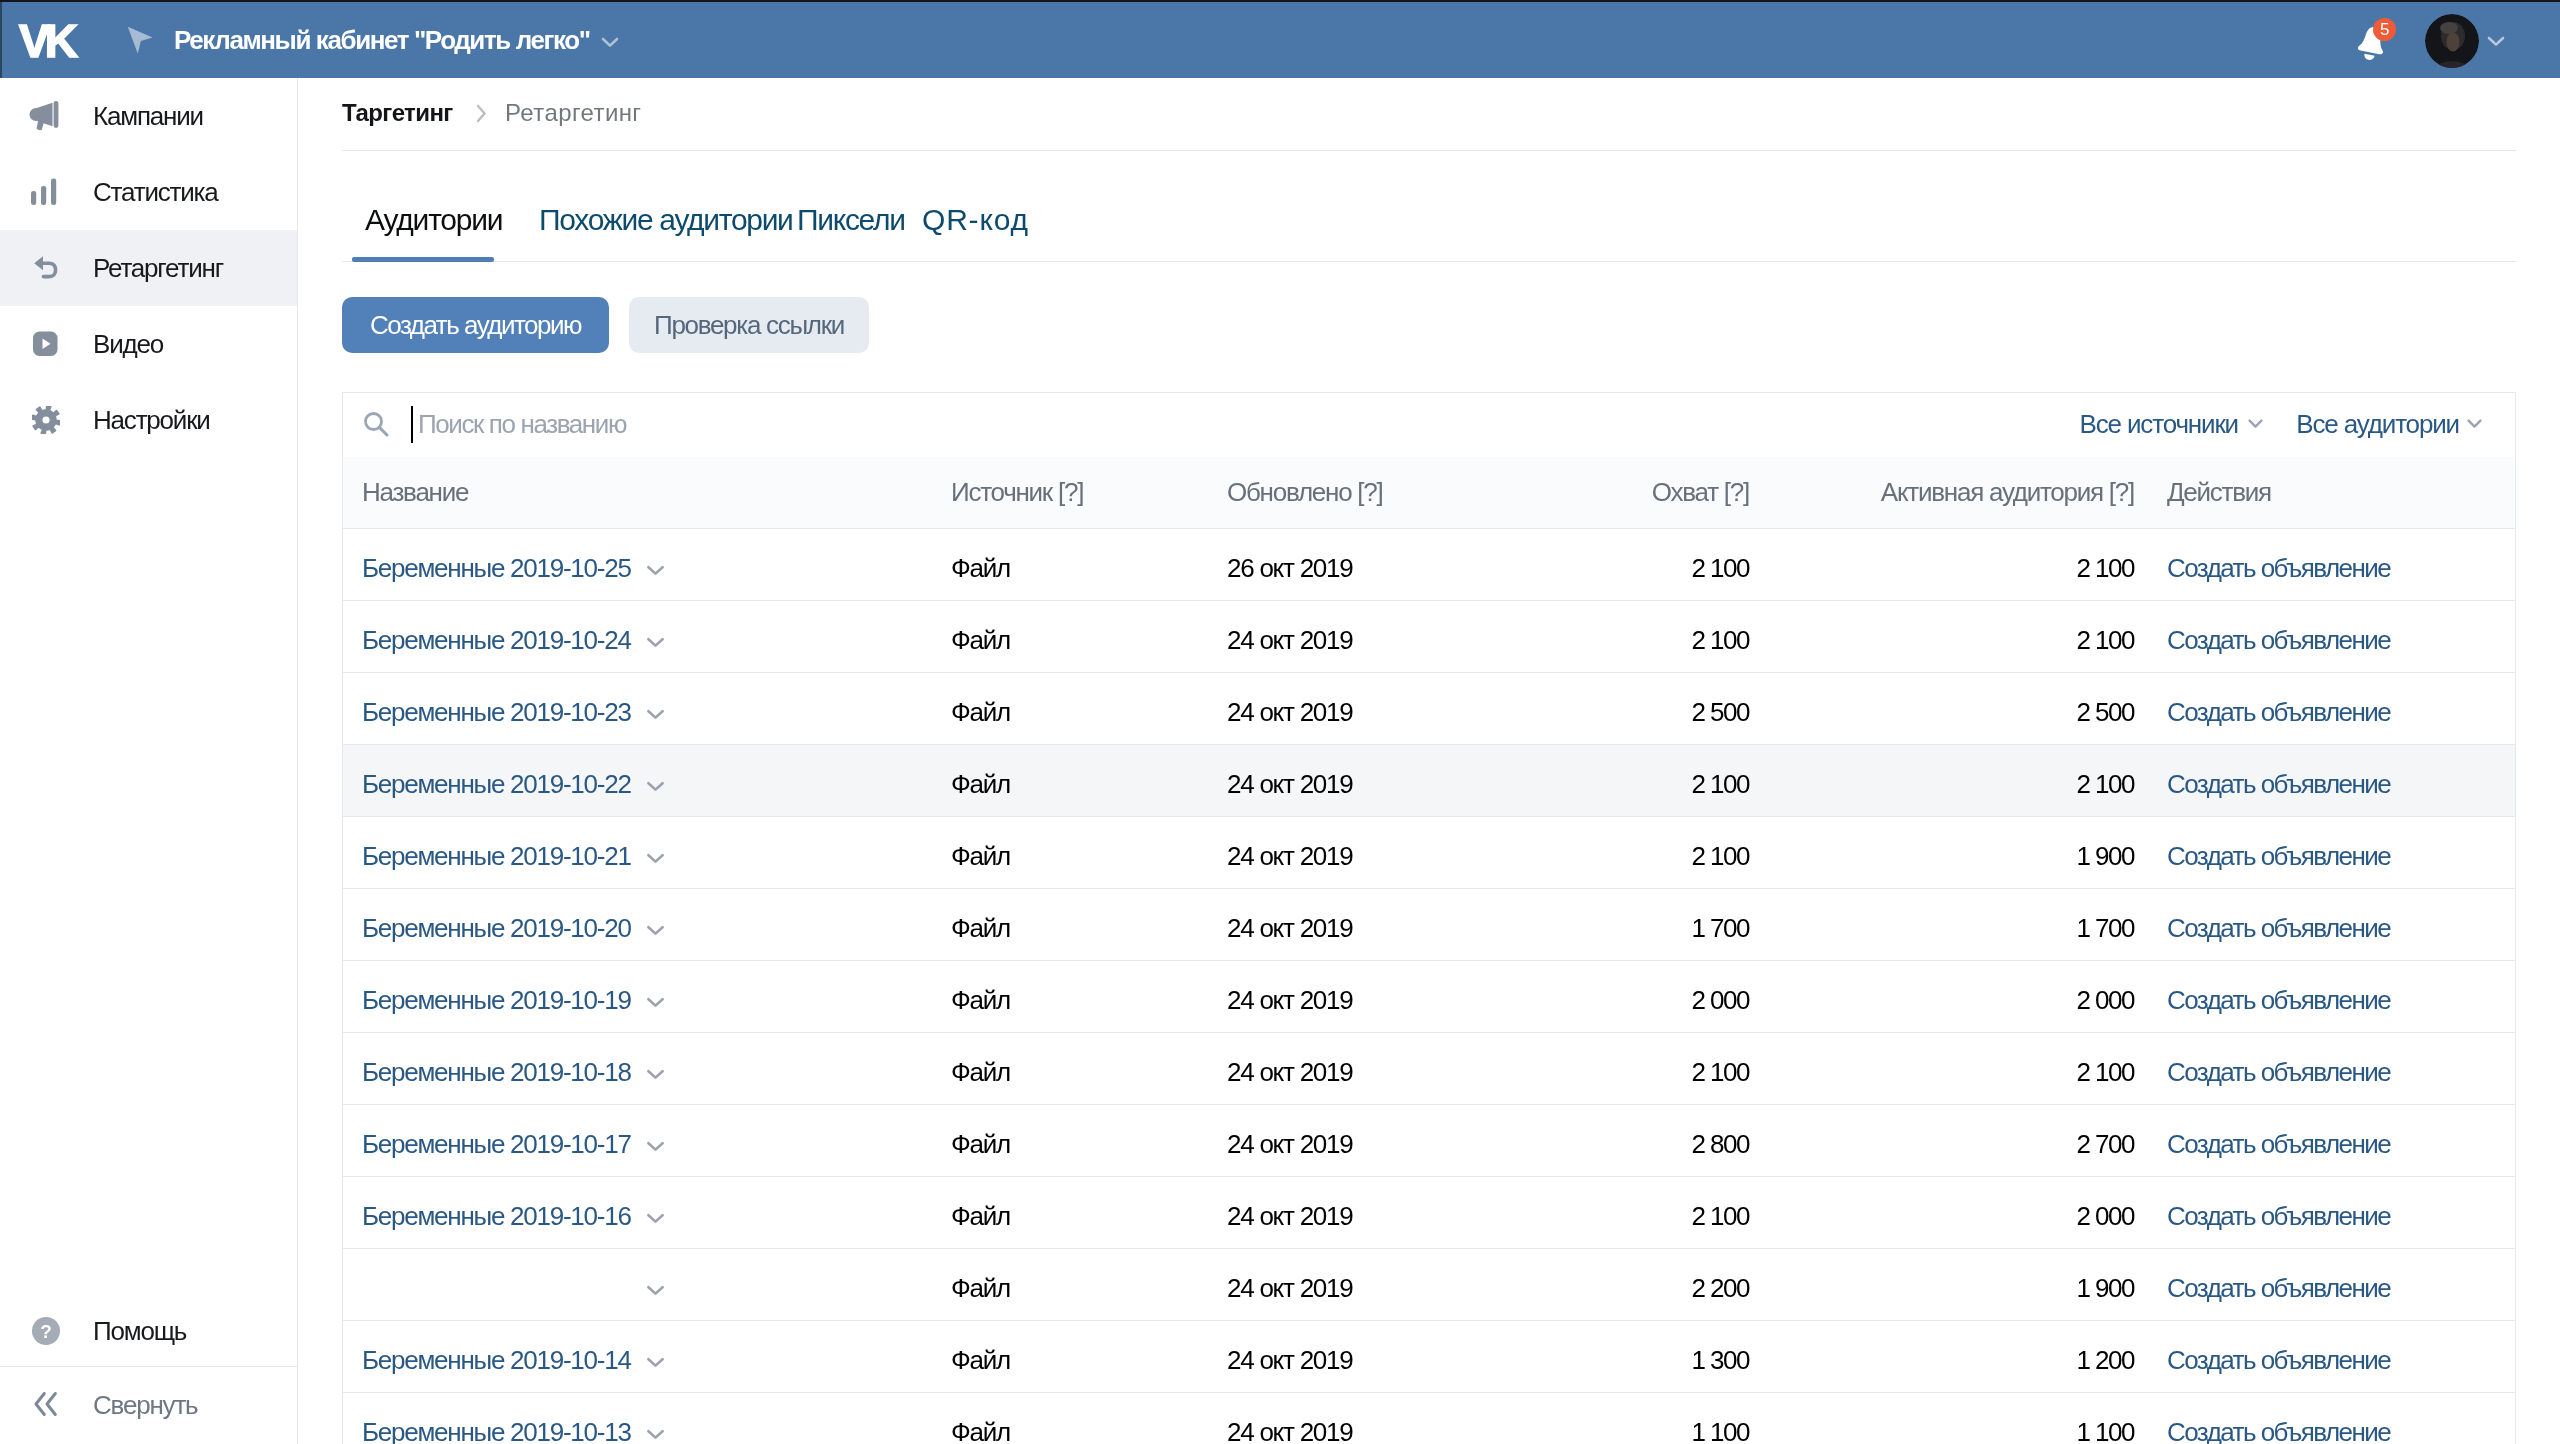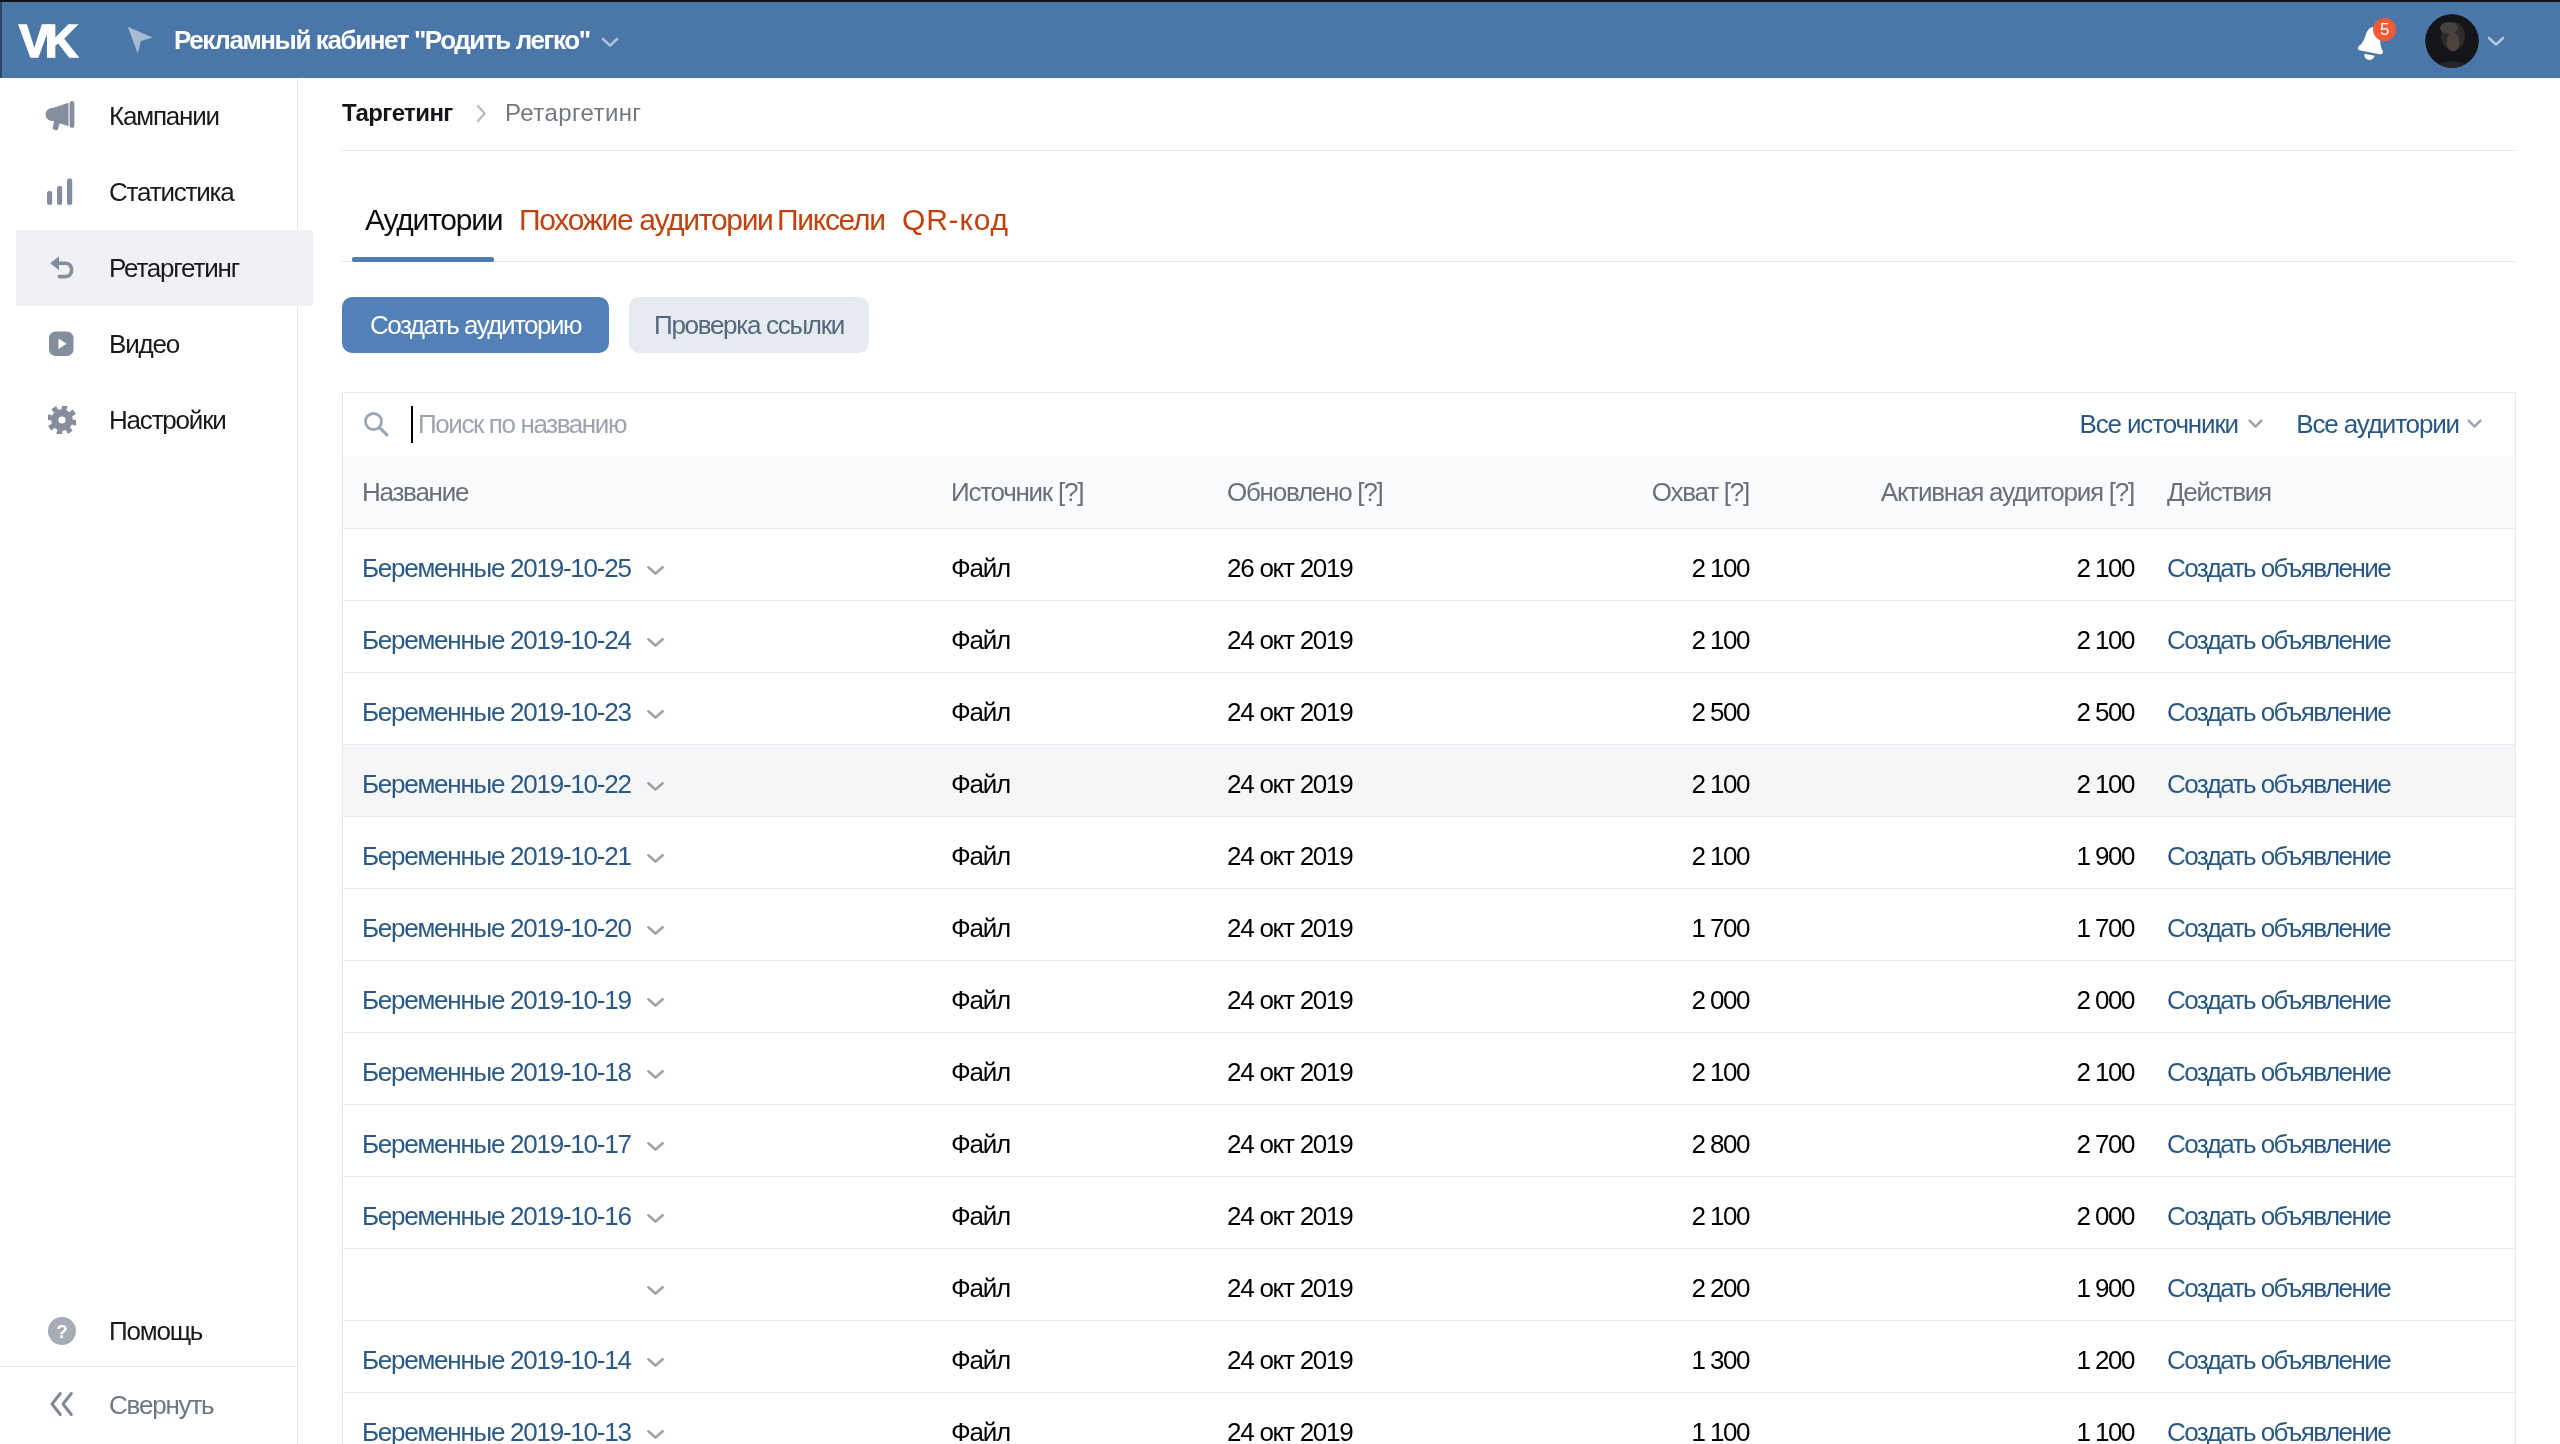--- a/index.html
+++ b/index.html
@@ -17,37 +17,37 @@
     color:#fff; font-weight:700; font-size:26px; letter-spacing:-1.4px; }
   .headchev { position:absolute; left:601px; top:35px; }
   .bellwrap { position:absolute; left:2354px; top:23px; }
   .badge { position:absolute; left:2373px; top:16px; width:23px; height:23px; border-radius:50%;
     background:#ef5b36; color:#fff; font-size:17px; line-height:23px; text-align:center; letter-spacing:-0.5px; }
   .avatar { position:absolute; left:2425px; top:12px; width:54px; height:54px; border-radius:50%; overflow:hidden; }
   .avchev { position:absolute; left:2487px; top:34px; }
   
   .sidebar { position:absolute; left:0; top:78px; width:298px; height:1366px; background:#fff;
     border-right:1px solid #e7e8ec; }
-  .mitem { position:absolute; left:16px; width:297px; height:76px; }
+  .mitem { position:absolute; left:0; width:297px; height:76px; }
   .mitem .txt { position:absolute; left:93px; top:0; height:76px; line-height:76px;
     font-size:26px; letter-spacing:-1.2px; color:#18191c; }
   .mitem svg { position:absolute; left:32px; top:24px; }
   .msel { background:#eff1f4; }
   .sidesep { position:absolute; left:0; top:1366px; width:297px; height:1px; background:#e7e8ec; }
   .gray-txt { color:#6d7884 !important; }
   
   .crumb-b { position:absolute; left:342px; top:96px; height:34px; line-height:34px;
     font-size:24px; font-weight:700; letter-spacing:-0.6px; color:#141518; }
   .crumbchev { position:absolute; left:476px; top:104px; }
   .crumb-g { position:absolute; left:505px; top:96px; height:34px; line-height:34px;
     font-size:24px; letter-spacing:0.4px; color:#73787f; }
   .hr1 { position:absolute; left:342px; top:150px; width:2174px; height:1px; background:#e7e8ec; }
   .tab { position:absolute; top:194px; height:52px; line-height:52px; font-size:30px; letter-spacing:-1.3px; }
   .tab.on { color:#0d0e10; letter-spacing:-1.2px; }
-  .tab.off { color:#c2410c; }
+  .tab.off { color:#0c4a6e;margin-left:20px; }
   .tabline { position:absolute; left:342px; top:261px; width:2174px; height:1px; background:#e7e8ec; }
   .tabu { position:absolute; left:352px; top:257px; width:142px; height:5px; background:#4f7db4; border-radius:2px; }
   .btn1 { position:absolute; left:342px; top:297px; width:267px; height:56px; border-radius:10px;
     background:#5181b8; color:#fff; font-size:26px; letter-spacing:-1.5px; text-align:center; line-height:56px; }
   .btn2 { position:absolute; left:629px; top:297px; width:240px; height:56px; border-radius:10px;
     background:#e5ebf1; color:#55677d; font-size:26px; letter-spacing:-1.3px; text-align:center; line-height:56px; }
   
   .card { position:absolute; left:342px; top:392px; width:2174px; height:1052px;
     border:1px solid #e7e8ec; border-bottom:none; background:#fff; }
   .searchicon { position:absolute; left:19px; top:17px; }

